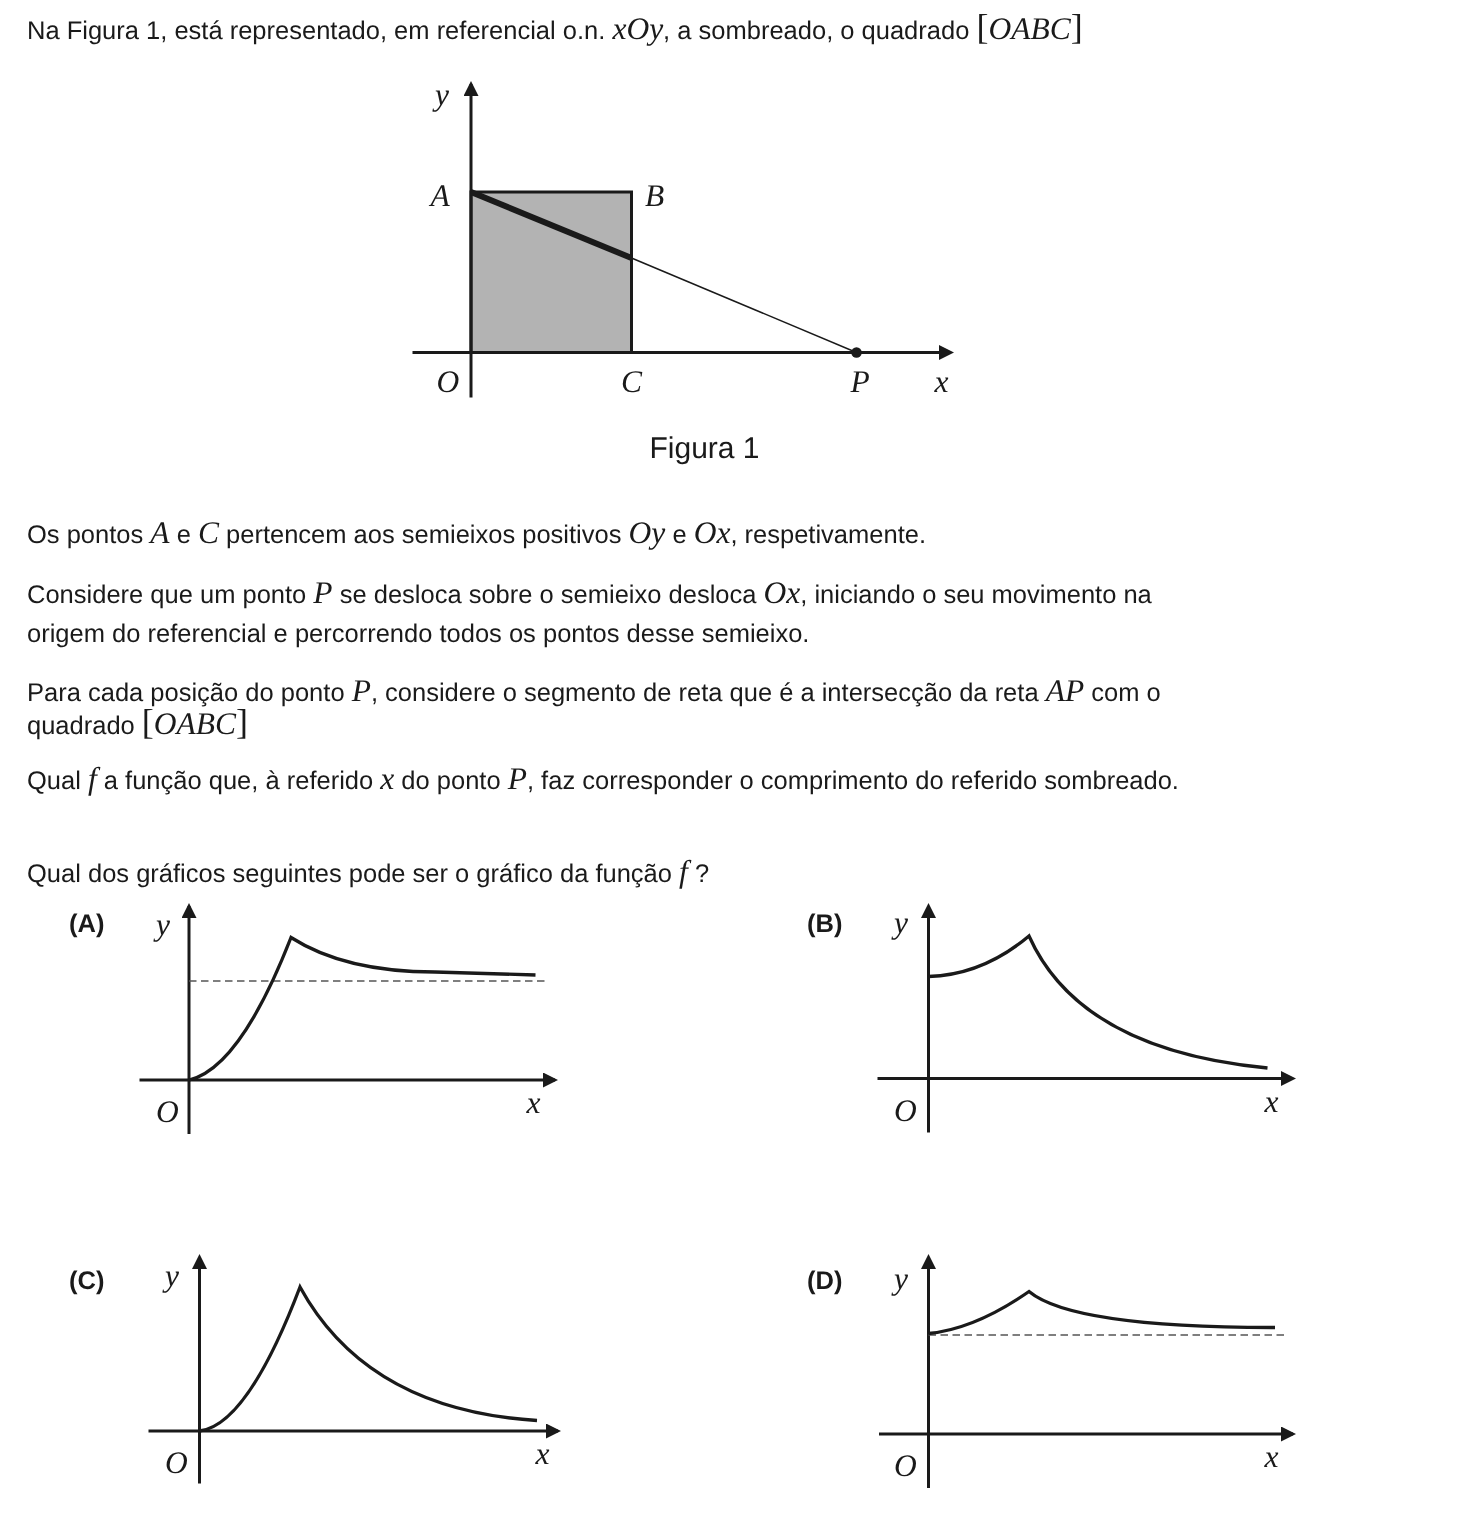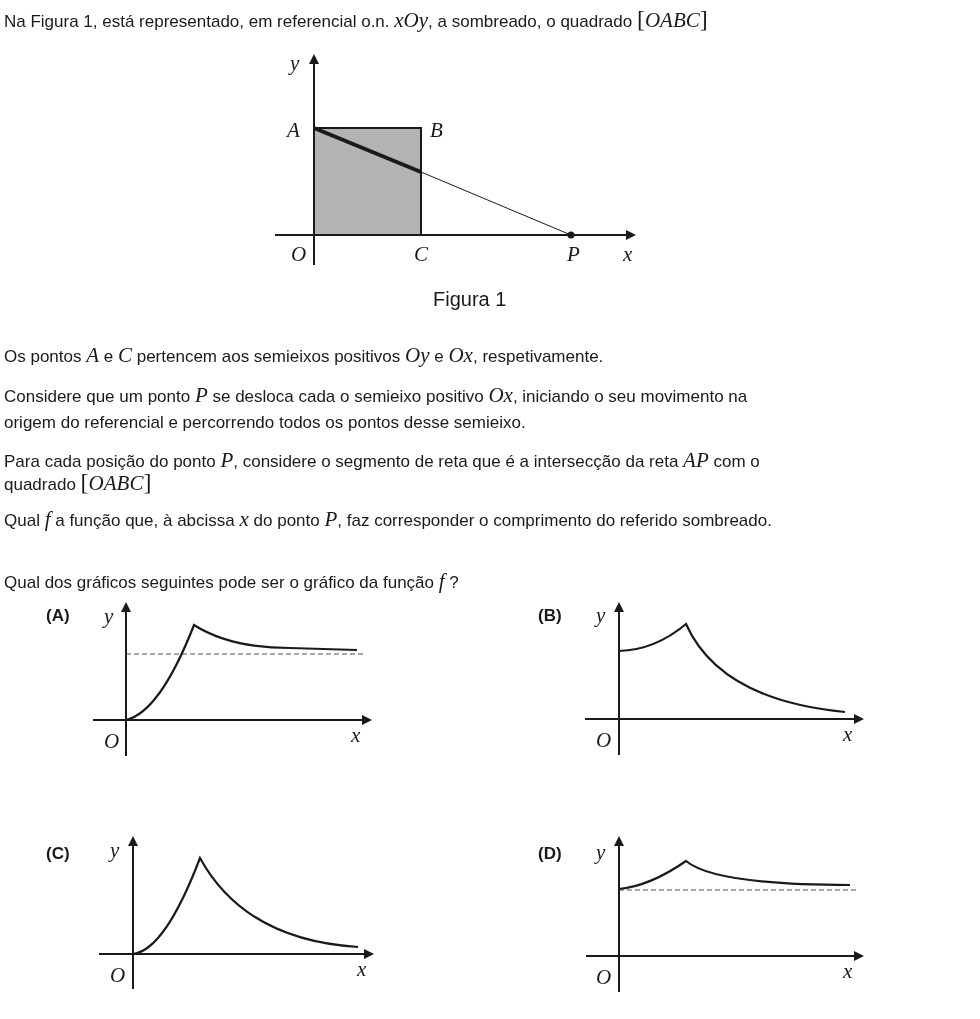--- a/index.html
+++ b/index.html
@@ -1,18 +1,18 @@
 <!DOCTYPE html>
 <html><head>
 <meta charset="utf-8">
 <style>
   html, body { margin: 0; padding: 0; background: #ffffff; }
   body { width: 980px; height: 1019px; position: relative; overflow: hidden;
          font-family: "Liberation Sans", sans-serif; color: #1a1a1a; font-size: 17px; }
-  .p { position: absolute; left: 4px; white-space: nowrap; line-height: 22px; text-align: right; }
+  .p { position: absolute; left: 18px; white-space: nowrap; line-height: 22px; text-align: right; }
   .m { font-family: "Liberation Serif", serif; font-style: italic; font-size: 21px; }
   .br { font-family: "Liberation Serif", serif; font-size: 24px; font-style: normal; }
   .cap { position: absolute; left: 433px; top: 288px; font-size: 20px; }
   svg { position: absolute; left: 0; top: 0; }
   .lbl { font-family: "Liberation Serif", serif; font-style: italic; font-size: 21px; fill: #1a1a1a; }
   .optlbl { font-family: "Liberation Sans", sans-serif; font-weight: bold; font-size: 17px; fill: #1a1a1a; }
 </style>
 </head>
 <body>
 
@@ -40,33 +40,33 @@
   <text class="lbl" x="567" y="261">P</text>
   <text class="lbl" x="623" y="261">x</text>
 </svg>
 <div class="cap">Figura 1</div>
 
 <div class="p" style="top:344px;">
   <span>Os pontos </span><span class="m">A</span><span> e </span><span class="m">C</span><span> pertencem aos semieixos positivos </span><span class="m">Oy</span><span> e </span><span class="m">Ox</span><span>, respetivamente.</span>
 </div>
 
 <div class="p" style="top:384px;">
-  <span>Considere que um ponto </span><span class="m">P</span><span> se desloca cada o semieixo positivo </span><span class="m">Ox</span><span>, iniciando o seu movimento na</span>
+  <span>Considere que um ponto </span><span class="m">P</span><span> se desloca sobre o semieixo desloca </span><span class="m">Ox</span><span>, iniciando o seu movimento na</span>
 </div>
 <div class="p" style="top:412px;">origem do referencial e percorrendo todos os pontos desse semieixo.</div>
 
 <div class="p" style="top:449px;">
   <span>Para cada posição do ponto </span><span class="m">P</span><span>, considere o segmento de reta que é a intersecção da reta </span><span class="m">AP</span><span> com o</span>
 </div>
 <div class="p" style="top:471px;">
   <span>quadrado </span><span class="br">[</span><span class="m">OABC</span><span class="br">]</span>
 </div>
 
 <div class="p" style="top:508px;">
-  <span>Qual </span><span class="m">f</span><span> a função que, à abcissa </span><span class="m">x</span><span> do ponto </span><span class="m">P</span><span>, faz corresponder o comprimento do referido sombreado.</span>
+  <span>Qual </span><span class="m">f</span><span> a função que, à referido </span><span class="m">x</span><span> do ponto </span><span class="m">P</span><span>, faz corresponder o comprimento do referido sombreado.</span>
 </div>
 
 <div class="p" style="top:554px;margin-top:16px;">
   <span>Qual dos gráficos seguintes pode ser o gráfico da função </span><span class="m">f</span><span> ?</span>
 </div>
 
 <svg width="980" height="1019" style="pointer-events:none;">
   <defs>
     <marker id="arr2" markerWidth="10" markerHeight="10" refX="8" refY="5" orient="auto" markerUnits="userSpaceOnUse">
       <path d="M0,0 L10,5 L0,10 z" fill="#1a1a1a"></path>

